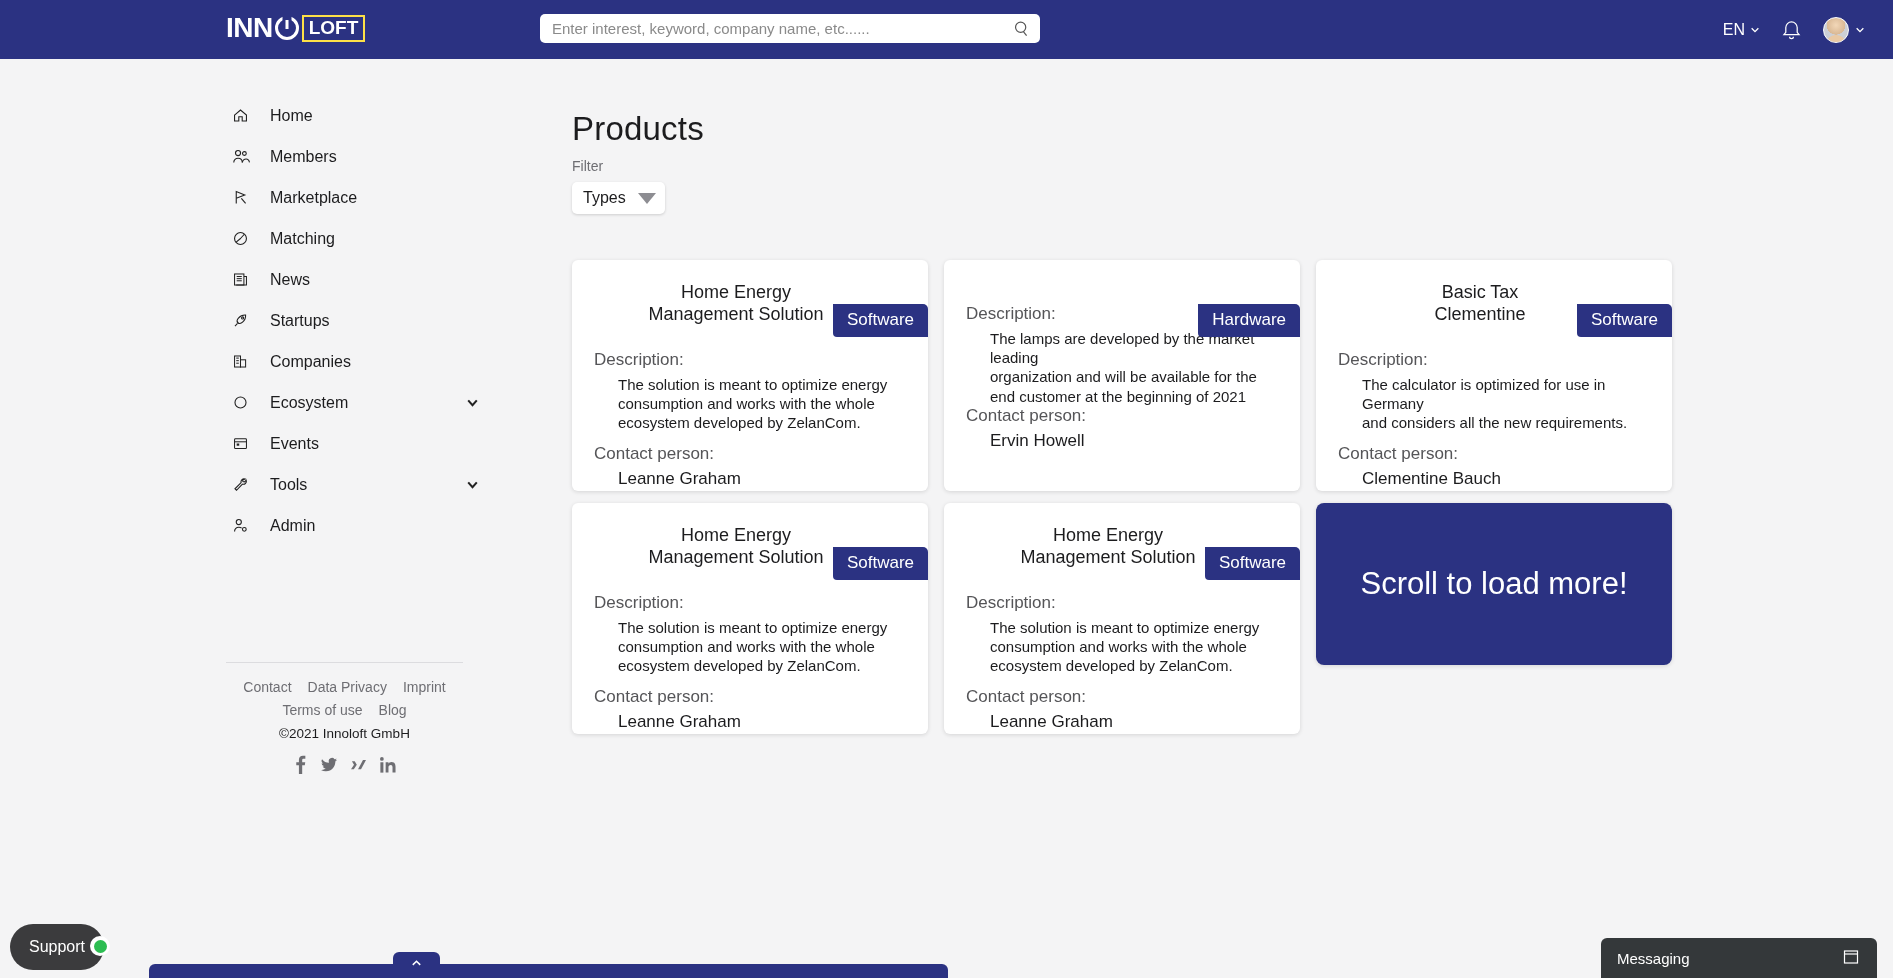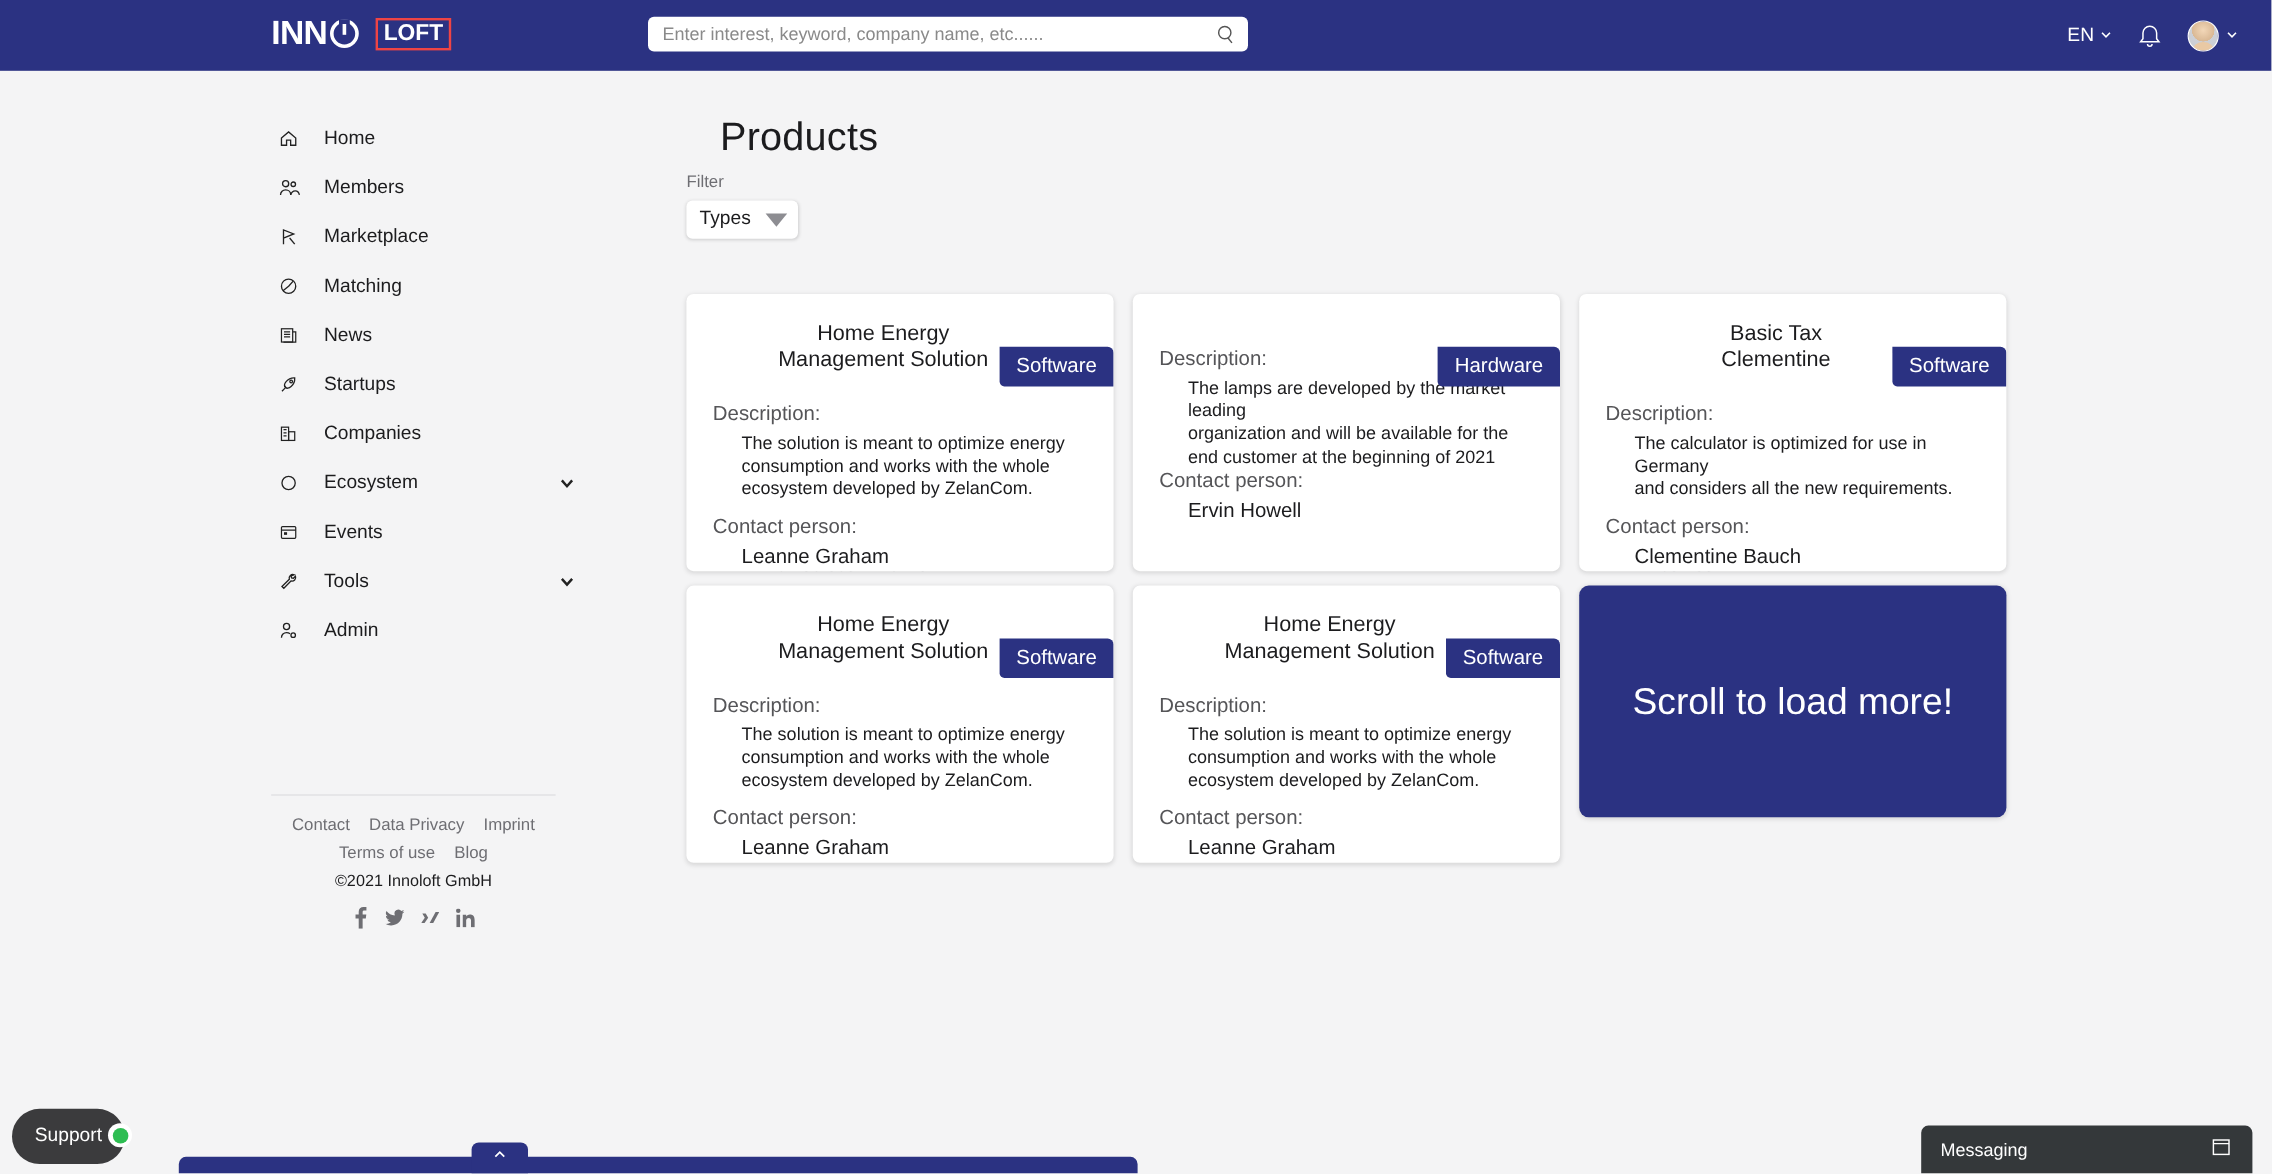--- a/index.html
+++ b/index.html
@@ -35,21 +35,21 @@
     transform: translateX(-50%);
     width: 3px; height: 9px; background: #ffffff;
   }
   .logo-power::before {
     content: ""; position: absolute; top: -3px; left: 50%;
     transform: translateX(-50%);
     width: 9px; height: 5px; background: #2b3282;
   }
   .logo-loft {
     color: #ffffff; font-size: 19px; font-weight: bold;
-    border: 2px solid #ef4444; padding: 0px 5px 1px 5px; margin-left: 12px;
+    border: 2px solid #fde047; padding: 0px 5px 1px 5px; margin-left: 1px;
     letter-spacing: 0px;
   }
 
   .searchbox {
     position: absolute; left: 540px; top: 14px;
     width: 500px; height: 29px;
     background: #ffffff; border-radius: 5px;
     display: flex; align-items: center;
   }
   .searchbox input {
@@ -117,21 +117,21 @@
 
   .footer { width: 237px; text-align: center; padding-top: 16px; }
   .footer-row { display: flex; justify-content: center; gap: 16px; margin-bottom: 7px; }
   .footer-link { font-size: 14px; color: #6e6e73; cursor: pointer; }
   .footer-copy { font-size: 13.5px; color: #1c1c1e; margin-top: 8px; }
   .social-row { display: flex; justify-content: center; gap: 14px; margin-top: 14px; color: #6e6e73; }
   .social-row span { cursor: pointer; display: flex; align-items: center; }
 
   
   .main { position: absolute; left: 572px; top: 59px; width: 1140px; }
-  .page-title { font-size: 33px; color: #1c1c1e; font-weight: normal; padding-top: 36px; letter-spacing: 0.2px; margin-left: 28px; }
+  .page-title { font-size: 33px; color: #1c1c1e; font-weight: normal; padding-top: 51px; letter-spacing: 0.2px; }
   .filter-label { font-size: 14px; color: #6e6e73; margin-top: 10px; }
   .filter-select {
     margin-top: 8px; width: 93px; height: 32px; background: #fff;
     border-radius: 5px; box-shadow: 0 1px 3px rgba(0,0,0,0.16);
     display: flex; align-items: center; justify-content: space-between;
     padding: 0 9px 0 11px; cursor: pointer;
   }
   .filter-select .fs-label { font-size: 16px; color: #1c1c1e; }
   .tri-down {
     width: 0; height: 0; border-left: 9px solid transparent;
@@ -160,21 +160,21 @@
   .card-body {
     font-size: 15px; color: #1c1c1e; margin-top: 5px; padding-left: 24px; line-height: 1.28;
     white-space: pre-line;
   }
   .card-sub2 { font-size: 17px; color: #555558; margin-top: 12px; }
   .card-person { font-size: 17px; color: #1c1c1e; margin-top: 5px; padding-left: 24px; }
   .card-phone { font-size: 14.5px; color: #555558; padding-left: 24px; margin-top: 1px; }
   .card.tight .card-sub2 { margin-top: 0px; }
 
   .loadmore {
-    background: #2b3282; border-radius: 8px; height: 193px;
+    background: #2b3282; border-radius: 8px; height: 162px;
     display: flex; align-items: center; justify-content: center;
     color: #ffffff; font-size: 31px; cursor: pointer;
     box-shadow: 0 1px 4px rgba(0,0,0,0.13);
   }
 
   
   .support-btn {
     position: absolute; left: 10px; bottom: 8px;
     background: #3b3b3d; color: #ffffff; border-radius: 24px;
     height: 46px; width: 94px; display: flex; align-items: center;

